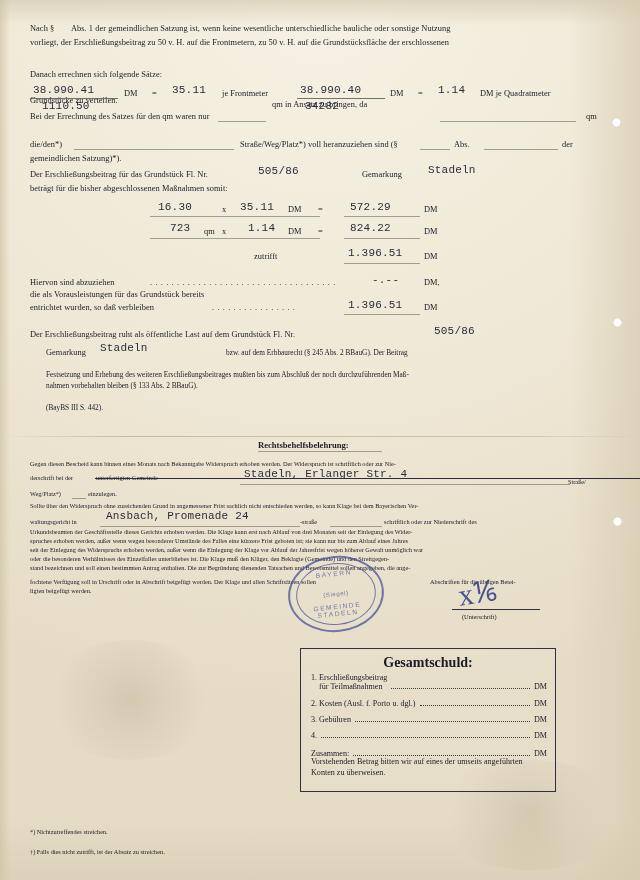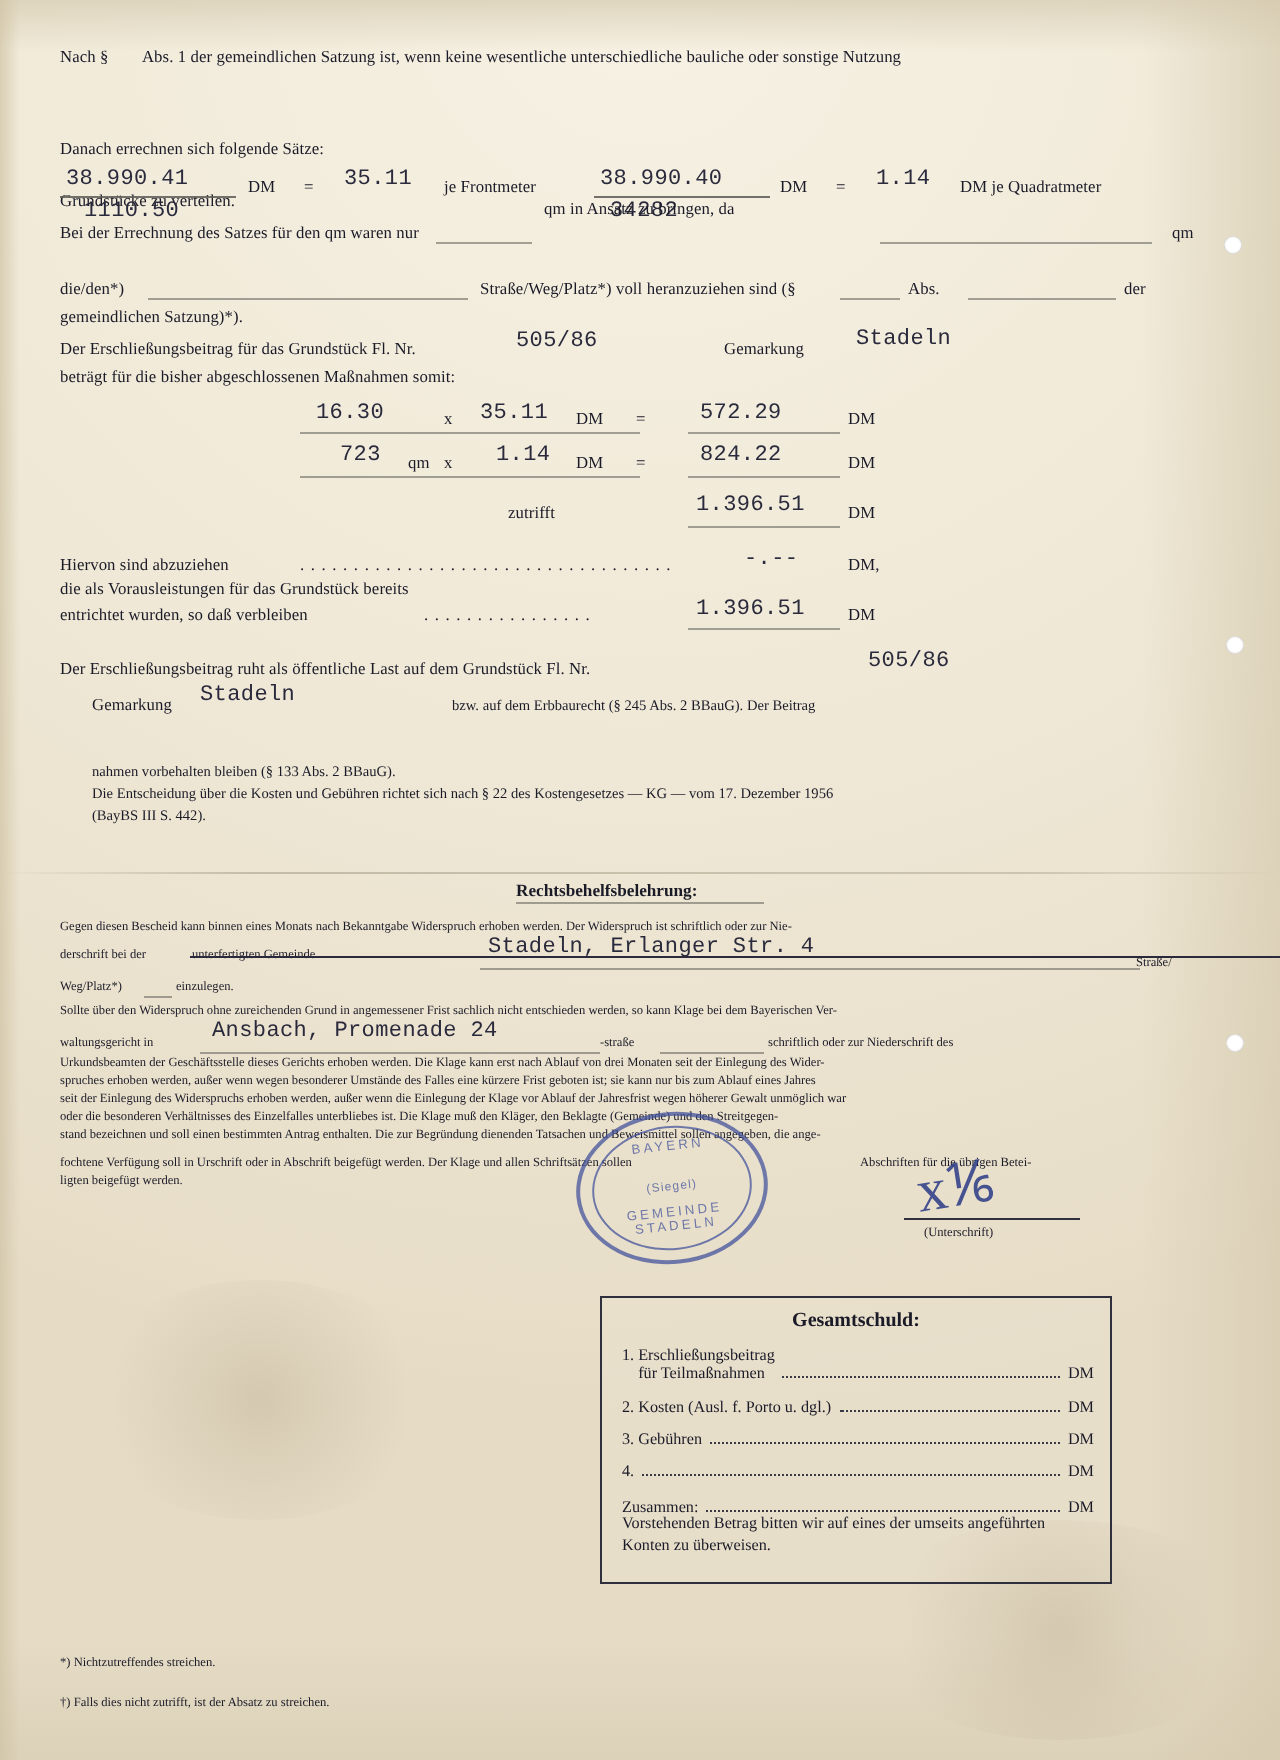--- a/index.html
+++ b/index.html
@@ -161,21 +161,21 @@
     width: 254px;
     height: 142px;
     border: 1px solid #2f2f3d;
     background: rgba(255,255,255,0.07);
   }
   .totals-title {
     position: absolute;
     left: 0; top: 6px;
     width: 254px;
     text-align: center;
-    font-size: 10px;
+    font-size: 14px;
     font-weight: bold;
   }
   .totals-row {
     position: absolute;
     left: 10px;
     width: 236px;
     font-size: 8.1px;
     display: flex;
     align-items: flex-end;
   }
@@ -229,20 +229,21 @@
   <div class="smudge" style="left:430px;top:760px;width:200px;height:110px;"></div>
   <div class="fold"></div>
 
   <div class="punch" style="left:612px;top:118px;"></div>
   <div class="punch" style="left:613px;top:318px;"></div>
   <div class="punch" style="left:613px;top:517px;"></div>
 
   <div class="content">
 
     <div class="t body-text" style="left:30px;top:24px;">Nach §        Abs. 1 der gemeindlichen Satzung ist, wenn keine wesentliche unterschiedliche bauliche oder sonstige Nutzung</div>
+    <div class="t body-text" style="left:30px;top:38px;">vorliegt, der Erschließungsbeitrag zu 50 v. H. auf die Frontmetern, zu 50 v. H. auf die Grundstücksfläche der erschlossenen</div>
     <div class="t body-text" style="left:30px;top:52px;margin-top:44px;">Grundstücke zu verteilen.</div>
 
     <div class="t body-text" style="left:30px;top:70px;">Danach errechnen sich folgende Sätze:</div>
 
     <div class="t type" style="left:33px;top:84px;">38.990.41</div>
     <div class="rule" style="left:30px;top:98px;width:88px;"></div>
     <div class="t type" style="left:42px;top:100px;">1110.50</div>
     <div class="t body-text" style="left:124px;top:89px;">DM</div>
     <div class="t body-text" style="left:152px;top:89px;">=</div>
     <div class="t type" style="left:172px;top:84px;">35.11</div>
@@ -315,22 +316,22 @@
     <div class="t type" style="left:348px;top:299px;">1.396.51</div>
     <div class="t body-text" style="left:424px;top:303px;">DM</div>
     <div class="rule-thin" style="left:344px;top:314px;width:76px;"></div>
 
     <div class="t body-text" style="left:30px;top:330px;">Der Erschließungsbeitrag ruht als öffentliche Last auf dem Grundstück Fl. Nr.</div>
     <div class="t type" style="left:434px;top:325px;">505/86</div>
 
     <div class="t body-text" style="left:46px;top:348px;">Gemarkung</div>
     <div class="t type" style="left:100px;top:342px;">Stadeln</div>
     <div class="t body-text-s" style="left:226px;top:349px;">bzw. auf dem Erbbaurecht (§ 245 Abs. 2 BBauG). Der Beitrag</div>
+    <div class="t body-text-s" style="left:46px;top:371px;">Festsetzung und Erhebung des weiteren Erschließungsbeitrages mußten bis zum Abschluß der noch durchzuführenden Maß-</div>
     <div class="t body-text-s" style="left:46px;top:382px;">nahmen vorbehalten bleiben (§ 133 Abs. 2 BBauG).</div>
-    <div class="t body-text-s" style="left:46px;top:393px;">Die Entscheidung über die Kosten und Gebühren richtet sich nach § 22 des Kostengesetzes — KG — vom 17. Dezember 1956</div>
     <div class="t body-text-s" style="left:46px;top:404px;">(BayBS III S. 442).</div>
 
     <div class="t sec-title" style="left:258px;top:440px;">Rechtsbehelfsbelehrung:</div>
     <div class="rule-thin" style="left:258px;top:451px;width:124px;"></div>
 
     <div class="t body-text-xs" style="left:30px;top:460px;">Gegen diesen Bescheid kann binnen eines Monats nach Bekanntgabe Widerspruch erhoben werden. Der Widerspruch ist schriftlich oder zur Nie-</div>
 
     <div class="t body-text-xs" style="left:30px;top:474px;">derschrift bei der</div>
     <div class="t body-text-xs strike" style="left:96px;top:474px;">unterfertigten Gemeinde</div>
     <div class="t type" style="left:244px;top:468px;">Stadeln, Erlanger Str. 4</div>

